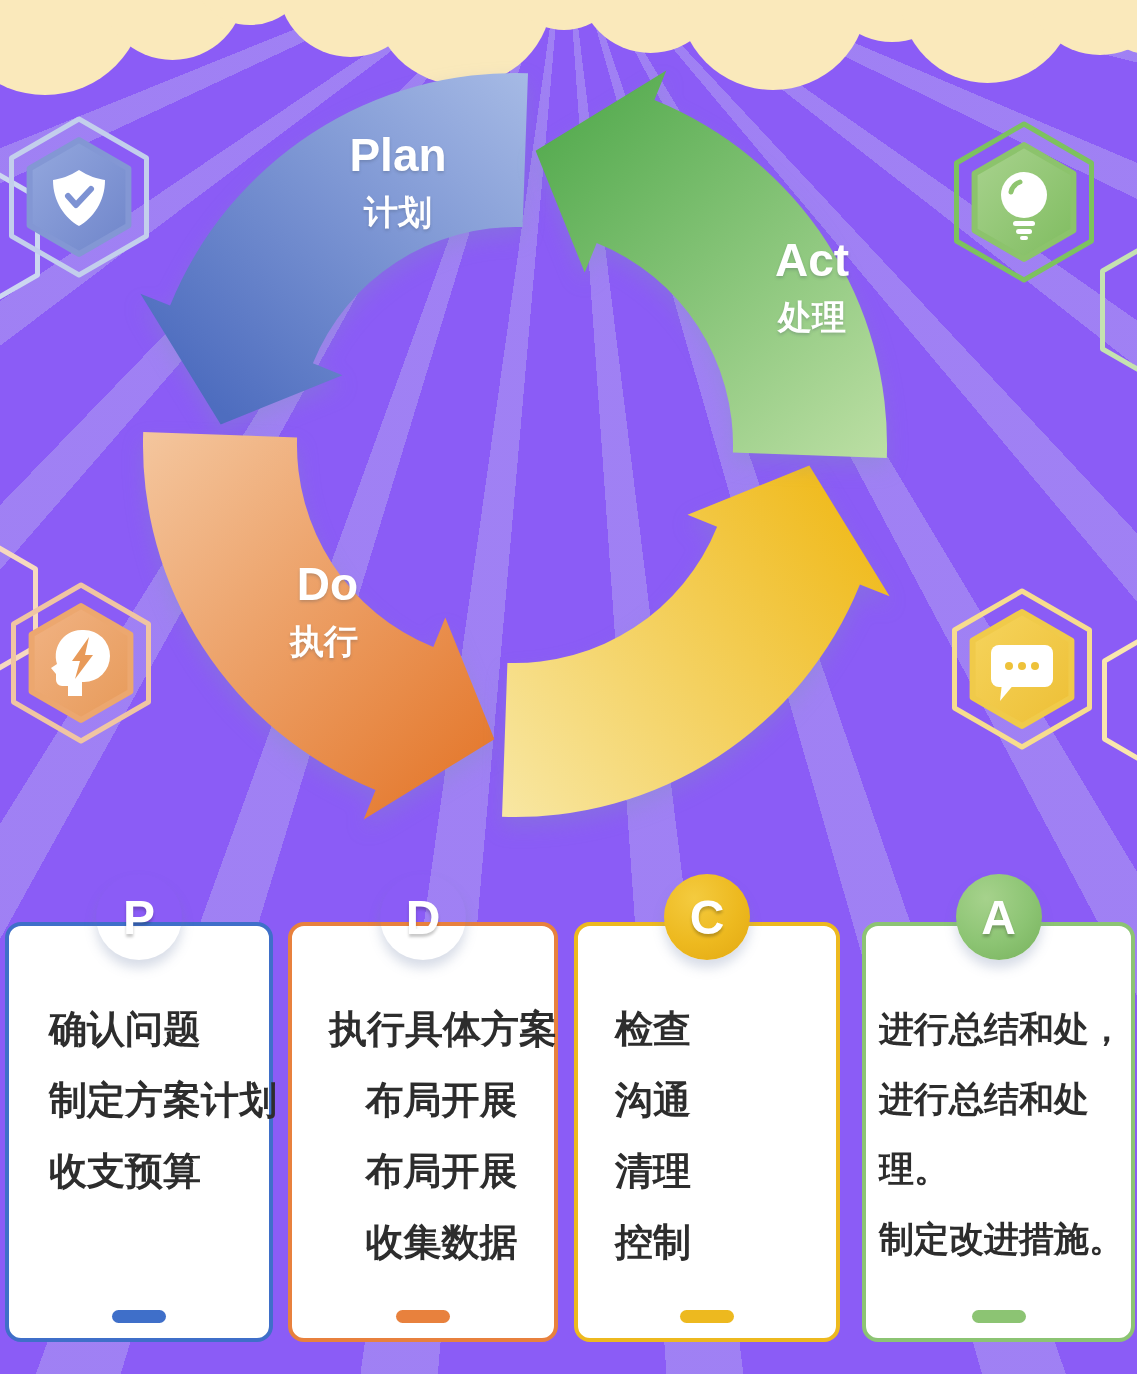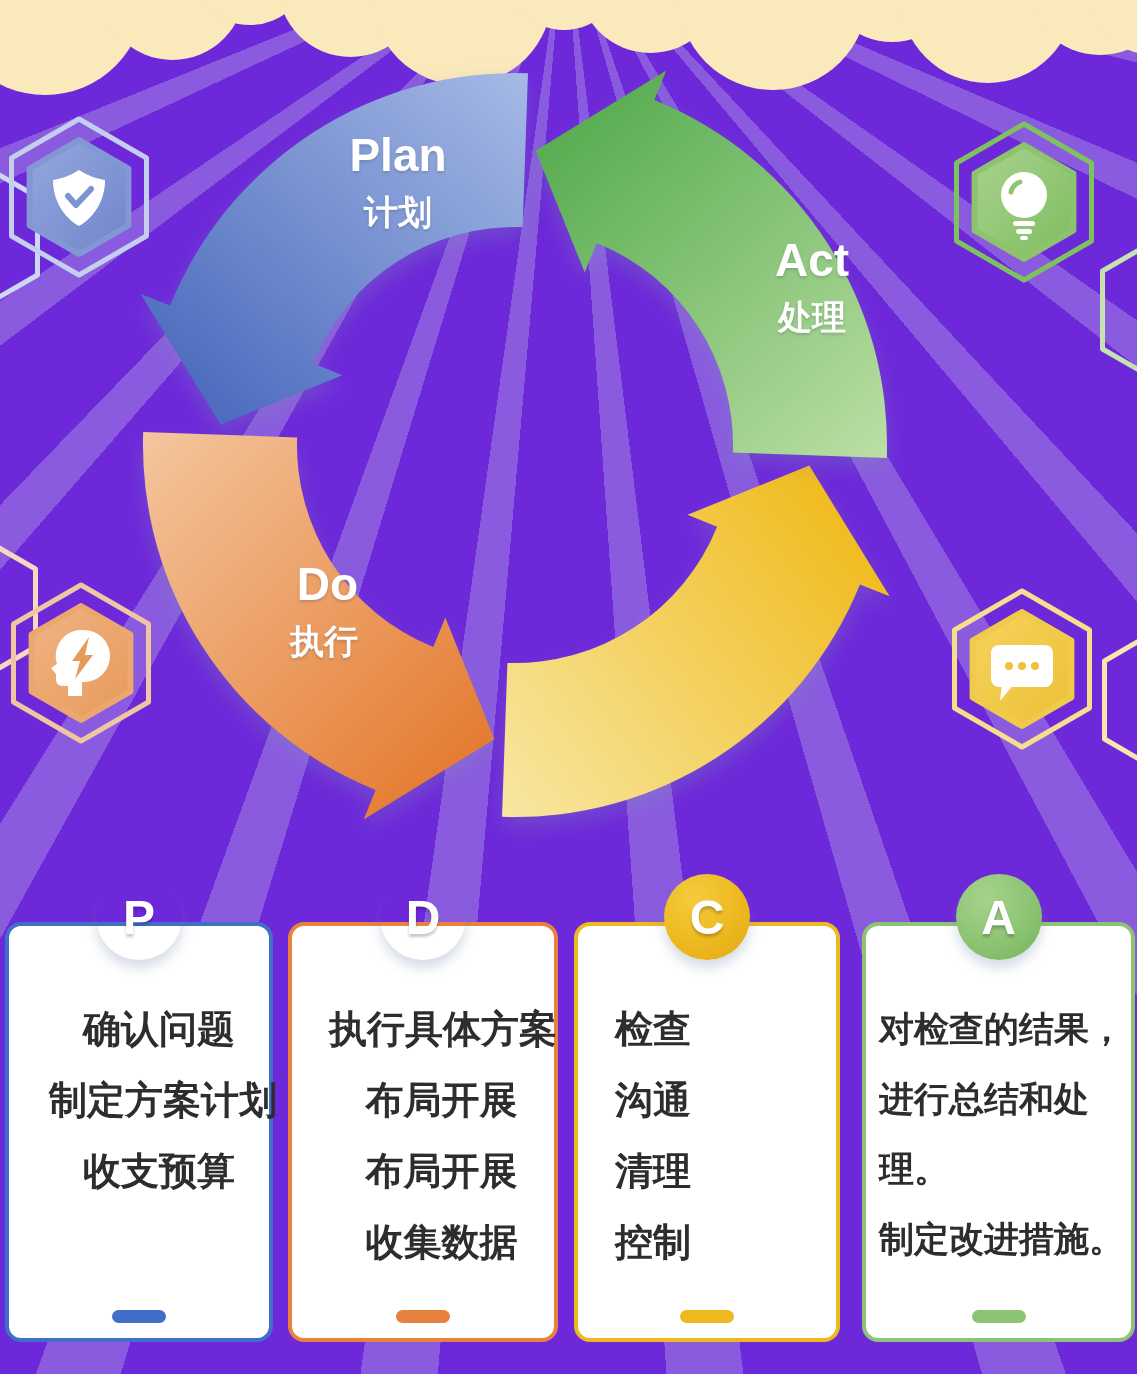--- a/index.html
+++ b/index.html
@@ -1,21 +1,21 @@
 <!DOCTYPE html>
 <html><head>
 <meta charset="utf-8">
 <style>
   html,body{margin:0;padding:0;}
   body{
     width:1137px;height:1374px;background:#ffffff;
     font-family:"Liberation Sans","DejaVu Sans",sans-serif;
     overflow:hidden;
   }
-  .stage{position:relative;width:1137px;height:1374px;overflow:hidden;background:#6d28d9;}
+  .stage{position:relative;width:1137px;height:1374px;overflow:hidden;background:#8b5cf6;}
 
   
   .rays{
     position:absolute;inset:0;pointer-events:none;
     background:repeating-conic-gradient(from 140deg at 565px -80px,
       rgba(219,229,240,0) 0deg 9deg,
       rgba(214,225,238,0.55) 9deg 12deg);
     opacity:.5;
   }
 
@@ -61,21 +61,21 @@
   .badge-p{background:radial-gradient(circle at 35% 28%,#6democ 0,#5C8ADA 0,#3F6FC9 55%,#2F5CB8 100%);}
   .badge-d{background:radial-gradient(circle at 35% 28%,#F2A express 0,#F09A55 0,#E8813D 55%,#DD6F2A 100%);}
   .badge-c{background:radial-gradient(circle at 35% 28%,#F4CB3F 0,#EDB91F 55%,#E2A812 100%);}
   .badge-a{background:radial-gradient(circle at 35% 28%,#A6D28C 0,#8CC473 55%,#77B15C 100%);}
 
   .card-lines{position:absolute;left:0;right:0;top:68px;padding-left:37px;}
   .card-line{
     font-size:38px;font-weight:bold;color:#2D2D2D;
     line-height:71px;white-space:nowrap;
   }
-  .card-p .card-lines{padding-left:28px;text-align:center;margin-left:12px;}
+  .card-p .card-lines{padding-left:28px;text-align:left;margin-left:12px;}
   .card-d .card-lines{text-align:center;}
   .card-c .card-lines{text-align:left;}
   .card-a .card-lines{padding-left:13px;text-align:left;}
   .card-a .card-line{font-size:35px;line-height:70px;}
 
   .dash{
     position:absolute;bottom:15px;left:50%;transform:translateX(-50%);
     width:54px;height:13px;border-radius:7px;
   }
   .dash-p{background:#3F6FC9;} .dash-d{background:#E8813D;}
@@ -250,21 +250,21 @@
       <div class="card-line">沟通</div>
       <div class="card-line">清理</div>
       <div class="card-line">控制</div>
     </div>
     <div class="dash dash-c"></div>
   </section>
 
   <section class="card card-a">
     <div class="badge badge-a">A</div>
     <div class="card-lines">
-      <div class="card-line">对检查的结果，</div>
+      <div class="card-line">进行总结和处，</div>
       <div class="card-line">进行总结和处</div>
       <div class="card-line">理。</div>
       <div class="card-line">制定改进措施。</div>
     </div>
     <div class="dash dash-a"></div>
   </section>
 
 </div>
 
 </body></html>

